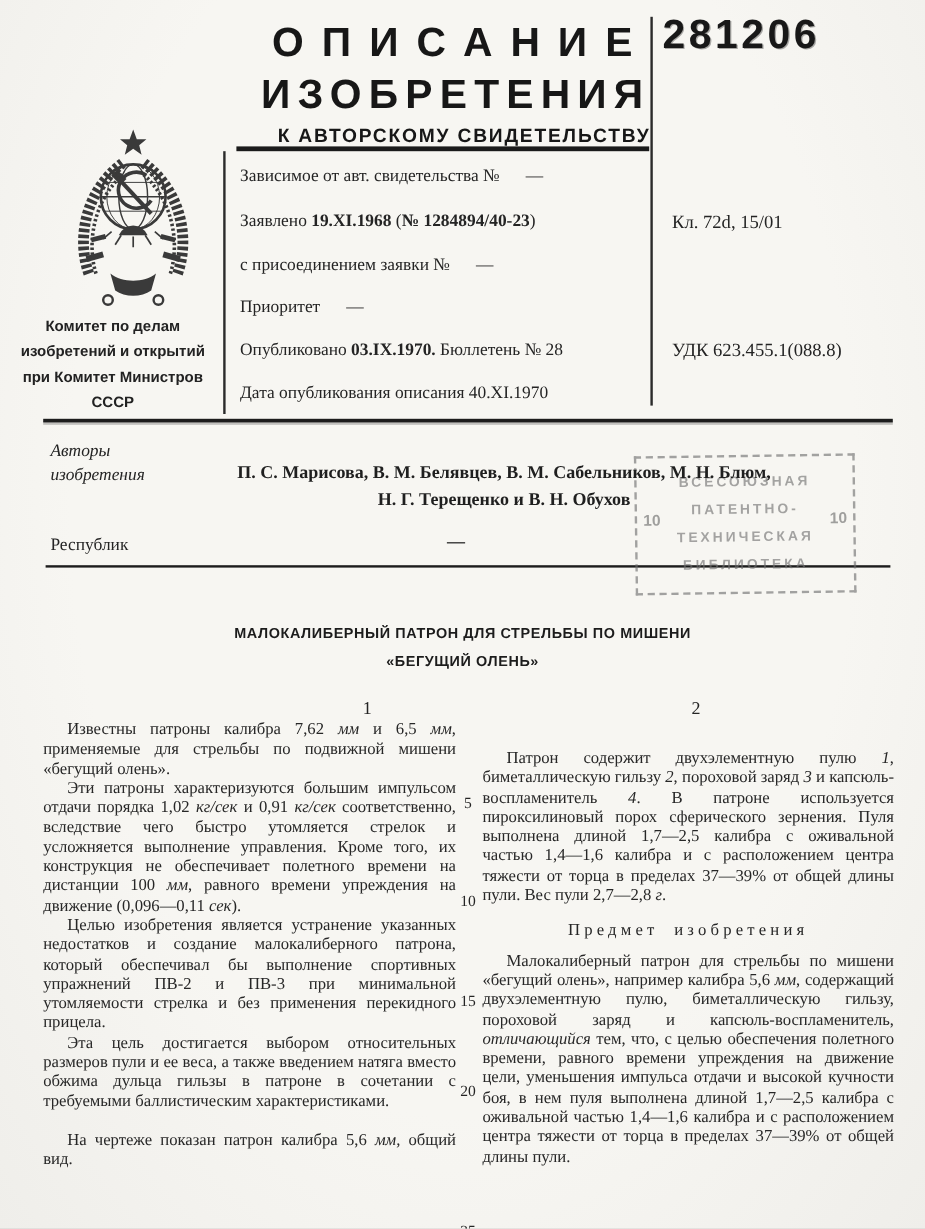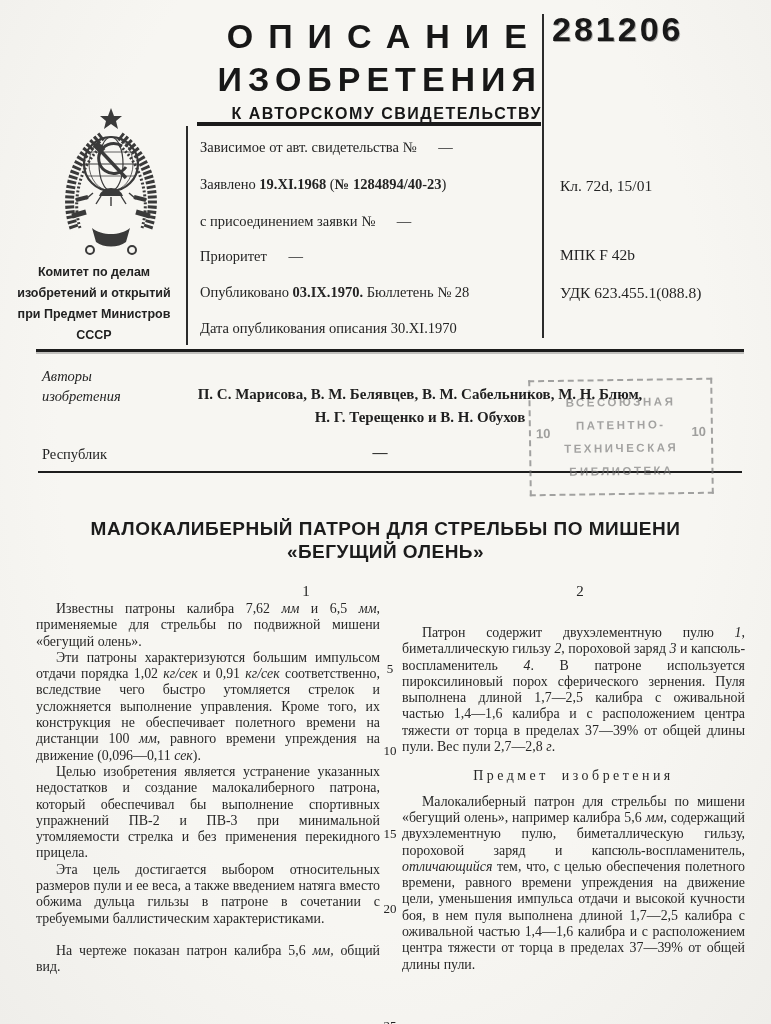--- a/index.html
+++ b/index.html
@@ -79,21 +79,21 @@
   }
   .stamp .s-line{font-weight:bold;font-size:11.5px;line-height:23px;letter-spacing:2.5px;color:#707070;}
   .stamp .s-line:first-child{margin-top:10px;}
   .stamp .s-num{position:absolute;top:44px;font-weight:bold;font-size:13px;color:#6a6a6a;}
   .stamp .s-num.left{left:5px;}
   .stamp .s-num.right{right:5px;}
 
   
   .inv-title{left:0;top:517px;width:771px;text-align:center;
     font-family:"Liberation Sans", sans-serif;font-weight:bold;
-    font-size:19px;line-height:23px;letter-spacing:.5px;color:#1c1c1c;}
+    font-size:12px;line-height:23px;letter-spacing:.5px;color:#1c1c1c;}
 
   
   .col-marker{width:20px;text-align:center;font-size:15px;color:#242424;}
   .marker1{left:296px;top:583px;}
   .marker2{left:570px;top:583px;}
 
   .body-col{
     top:601px;font-size:13.9px;line-height:16.3px;
     text-align:justify;color:#272727;
   }
@@ -153,46 +153,45 @@
         <path d="M40 124 C50 132 68 132 78 124 L74 138 C66 144 52 144 44 138 Z" fill="#3a3a3a" stroke="none"></path>
         <circle cx="38" cy="146" r="4" stroke-width="2"></circle>
         <circle cx="80" cy="146" r="4" stroke-width="2"></circle>
       </g>
     </svg>
   </div>
 
   <div class="abs committee">
     <div>Комитет по делам</div>
     <div>изобретений и открытий</div>
-    <div>при Предмет Министров</div>
+    <div>при Комитет Министров</div>
     <div>СССР</div>
   </div>
 
   <div class="abs vline1"></div>
   <div class="abs vline2"></div>
   <div class="abs hrule1"></div>
   <div class="abs hrule2"></div>
 
   <div class="abs doc-type">
     <div class="l1">ОПИСАНИЕ</div>
     <div class="l2">ИЗОБРЕТЕНИЯ</div>
     <div class="l3">К АВТОРСКОМУ СВИДЕТЕЛЬСТВУ</div>
   </div>
   <div class="abs underline"></div>
 
   <div class="abs bib-row" style="top:139px">Зависимое от авт. свидетельства №  —</div>
   <div class="abs bib-row" style="top:176px">Заявлено <b>19.XI.1968</b> (<b>№ 1284894/40-23</b>)</div>
   <div class="abs bib-row" style="top:213px">с присоединением заявки №  —</div>
   <div class="abs bib-row" style="top:248px">Приоритет  —</div>
   <div class="abs bib-row" style="top:284px">Опубликовано <b>03.IX.1970.</b> Бюллетень № 28</div>
-  <div class="abs bib-row" style="top:320px">Дата опубликования описания 30.XI.1970</div>
+  <div class="abs bib-row" style="top:320px">Дата опубликования описания 40.XI.1970</div>
 
   <div class="abs pat-number">281206</div>
   <div class="abs ref ref-class">Кл. 72d, 15/01</div>
-  <div class="abs ref ref-mpk">МПК F 42b</div>
   <div class="abs ref ref-udk">УДК 623.455.1(088.8)</div>
 
   <div class="abs authors-label">
     <div>Авторы</div>
     <div>изобретения</div>
   </div>
   <div class="abs names">
     <div>П. С. Марисова, В. М. Белявцев, В. М. Сабельников, М. Н. Блюм,</div>
     <div>Н. Г. Терещенко и В. Н. Обухов</div>
   </div>

